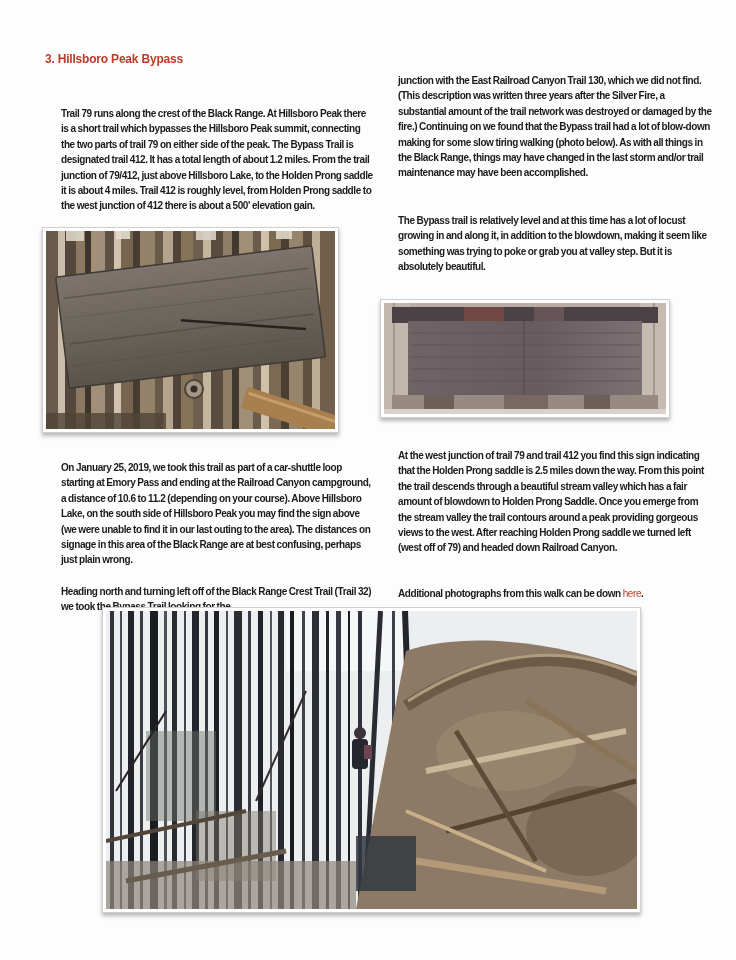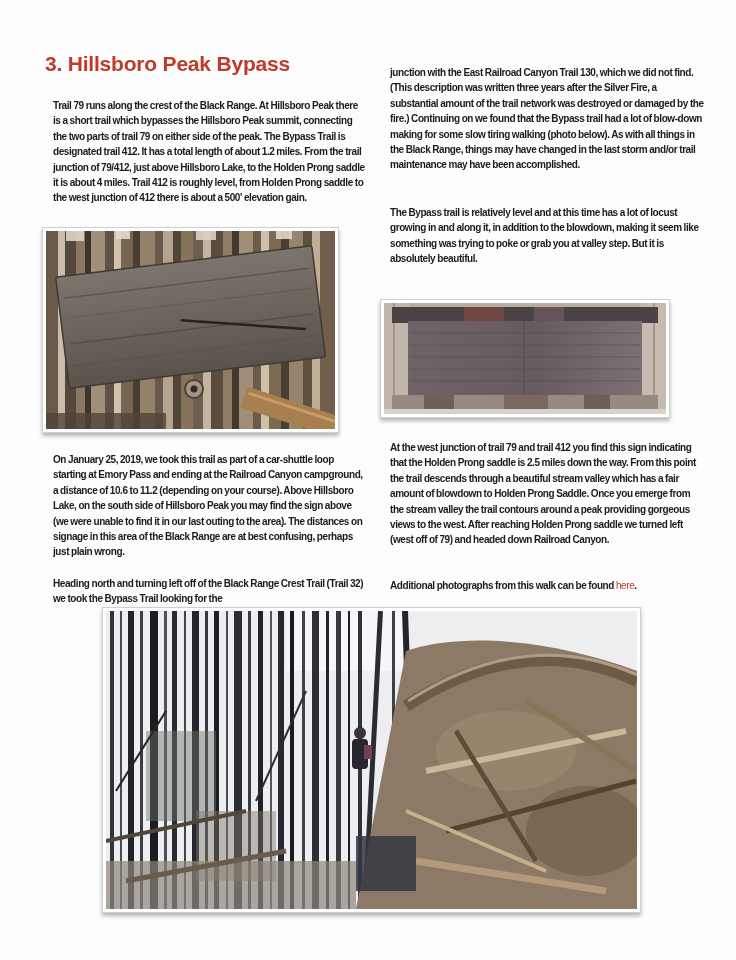--- a/index.html
+++ b/index.html
@@ -6,25 +6,25 @@
   .page{
     position:relative;
     width:736px;height:960px;
     margin:0 auto;
     background:#fdfdfd;
     font-family:"Liberation Sans", sans-serif;
     overflow:hidden;
   }
   .heading{
     position:absolute;left:45px;top:52px;margin:0;
-    font-size:21px;font-weight:bold;color:#bf3a28;
+    font-size:12px;font-weight:bold;color:#bf3a28;
     letter-spacing:-0.2px;
   }
   .para{
-    position:absolute;width:314px;margin:8px;
+    position:absolute;width:314px;margin:16px;
     font-size:10px;font-weight:bold;color:#1b1b1d;
     line-height:15.4px;letter-spacing:-0.42px;word-spacing:-0.4px;
     text-align:left;
   }
   .para a{color:#bf3a28;text-decoration:none;font-weight:normal;cursor:pointer;}
   .photo{
     position:absolute;margin:0;background:#ffffff;
     border:1px solid #cfcfcf;padding:3px;
     box-shadow:0 3px 4px rgba(0,0,0,0.28);
   }
@@ -137,21 +137,21 @@
       <line x1="140" y1="18" x2="140" y2="92" stroke="#595052" stroke-width="2" opacity="0.7"></line>
       <rect x="8" y="92" width="266" height="14" fill="#978a81"></rect>
       <rect x="40" y="92" width="30" height="14" fill="#5a4e49" opacity="0.7"></rect>
       <rect x="120" y="92" width="44" height="14" fill="#6b5a54" opacity="0.7"></rect>
       <rect x="200" y="92" width="26" height="14" fill="#5a4e49" opacity="0.7"></rect>
       <rect x="0" y="106" width="282" height="5" fill="#d8d2cb"></rect>
     </svg>
   </figure>
 
   <p class="para" style="left:382px;top:432px">At the west junction of trail 79 and trail 412 you find this sign indicating that the Holden Prong saddle is 2.5 miles down the way. From this point the trail descends through a beautiful stream valley which has a fair amount of blowdown to Holden Prong Saddle. Once you emerge from the stream valley the trail contours around a peak providing gorgeous views to the west. After reaching Holden Prong saddle we turned left (west off of 79) and headed down Railroad Canyon.</p>
-  <p class="para" style="left:382px;top:570px"><span>Additional photographs from this walk can be found </span><a href="#">here</a><span>.</span></p>
+  <p class="para" style="left:382px;top:570px"><span>Additional photographs from this walk can be down </span><a href="#">here</a><span>.</span></p>
 
   <figure class="photo" style="left:102px;top:607px;width:531px;height:298px">
     <svg width="531" height="298" viewBox="0 0 531 298" preserveAspectRatio="none">
       <rect width="531" height="298" fill="#eceef0"></rect>
       <rect x="180" y="0" width="120" height="60" fill="#f6f7f8"></rect>
       <g>
         <rect x="4" width="4" height="298" fill="#33333c"></rect>
           <rect x="14" width="2" height="298" fill="#4a4a55"></rect>
         <rect x="22" width="6" height="298" fill="#22222a"></rect>
           <rect x="34" width="3" height="298" fill="#3c3c46"></rect>

